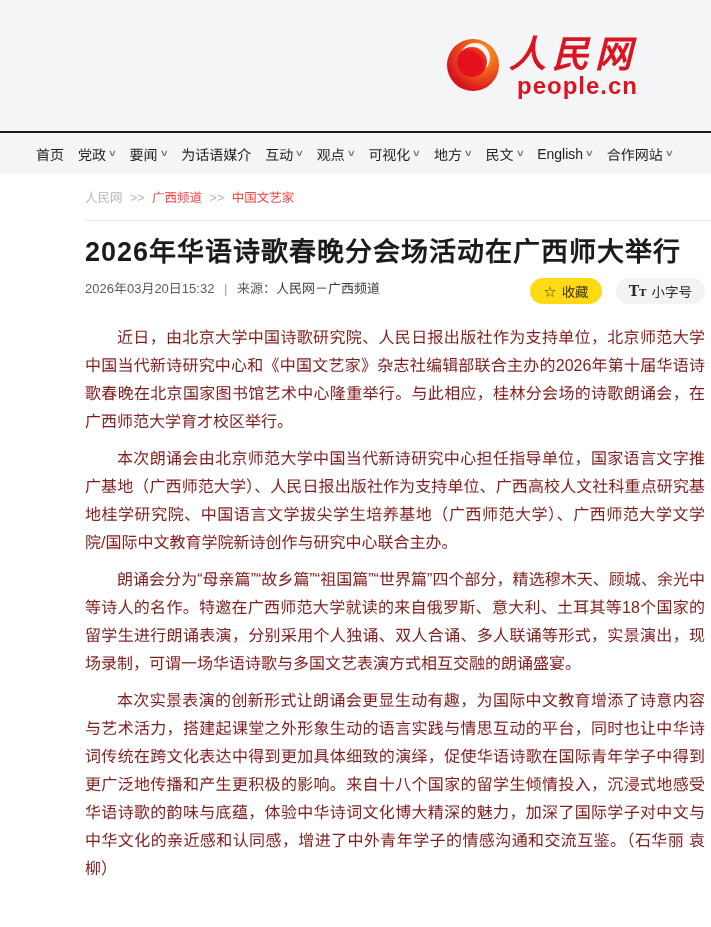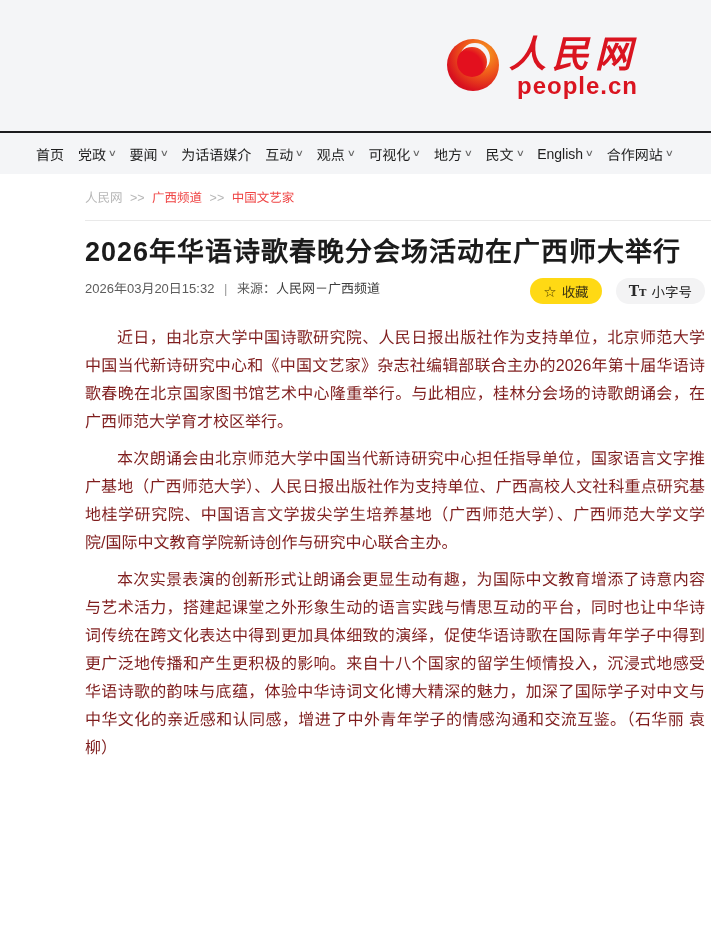--- a/index.html
+++ b/index.html
@@ -195,17 +195,18 @@
     </div>
   </div>
 
   <div class="article-body">
 
       <p>近日，由北京大学中国诗歌研究院、人民日报出版社作为支持单位，北京师范大学中国当代新诗研究中心和《中国文艺家》杂志社编辑部联合主办的2026年第十届华语诗歌春晚在北京国家图书馆艺术中心隆重举行。与此相应，桂林分会场的诗歌朗诵会，在广西师范大学育才校区举行。</p>
 
 
       <p>本次朗诵会由北京师范大学中国当代新诗研究中心担任指导单位，国家语言文字推广基地（广西师范大学）、人民日报出版社作为支持单位、广西高校人文社科重点研究基地桂学研究院、中国语言文学拔尖学生培养基地（广西师范大学）、广西师范大学文学院/国际中文教育学院新诗创作与研究中心联合主办。</p>
 
+      <p>朗诵会分为“母亲篇”“故乡篇”“祖国篇”“世界篇”四个部分，精选穆木天、顾城、余光中等诗人的名作。特邀在广西师范大学就读的来自俄罗斯、意大利、土耳其等18个国家的留学生进行朗诵表演，分别采用个人独诵、双人合诵、多人联诵等形式，实景演出，现场录制，可谓一场华语诗歌与多国文艺表演方式相互交融的朗诵盛宴。</p>
 
       <p>本次实景表演的创新形式让朗诵会更显生动有趣，为国际中文教育增添了诗意内容与艺术活力，搭建起课堂之外形象生动的语言实践与情思互动的平台，同时也让中华诗词传统在跨文化表达中得到更加具体细致的演绎，促使华语诗歌在国际青年学子中得到更广泛地传播和产生更积极的影响。来自十八个国家的留学生倾情投入，沉浸式地感受华语诗歌的韵味与底蕴，体验中华诗词文化博大精深的魅力，加深了国际学子对中文与中华文化的亲近感和认同感，增进了中外青年学子的情感沟通和交流互鉴。（石华丽 袁柳）</p>
     </div>
 
 </main>
 
 </body></html>

